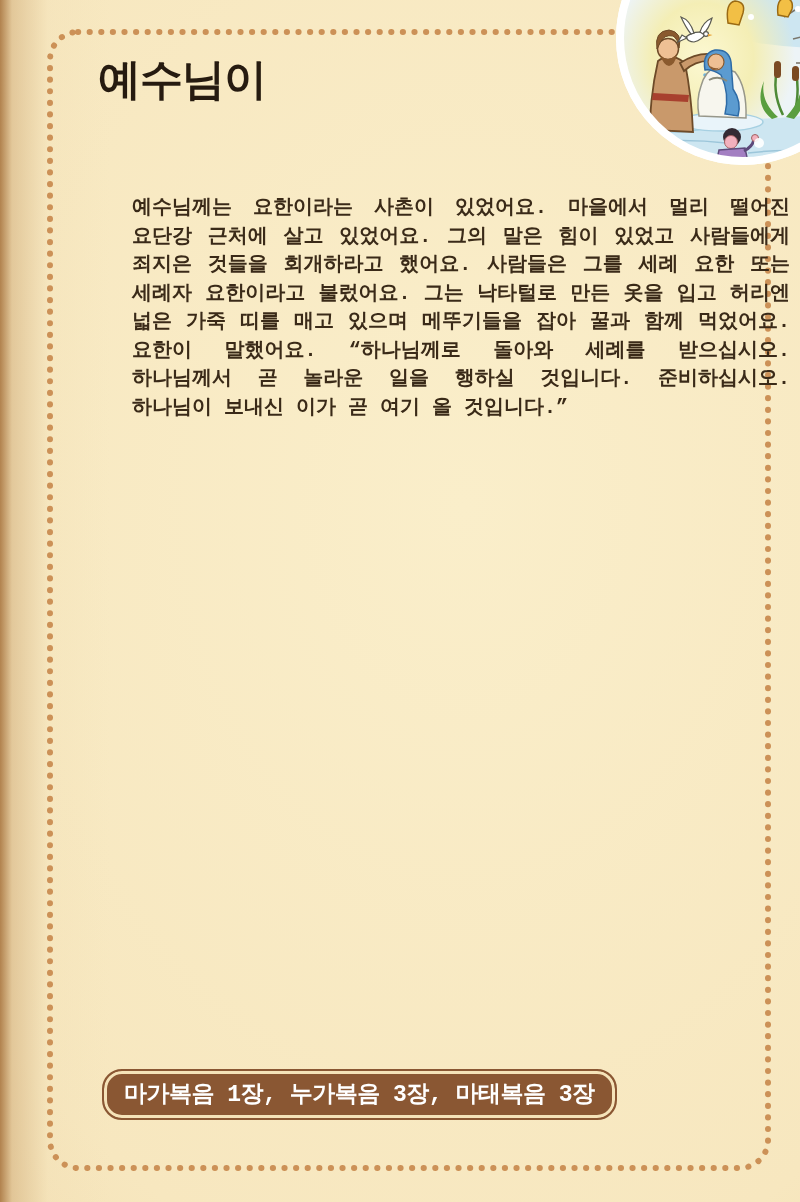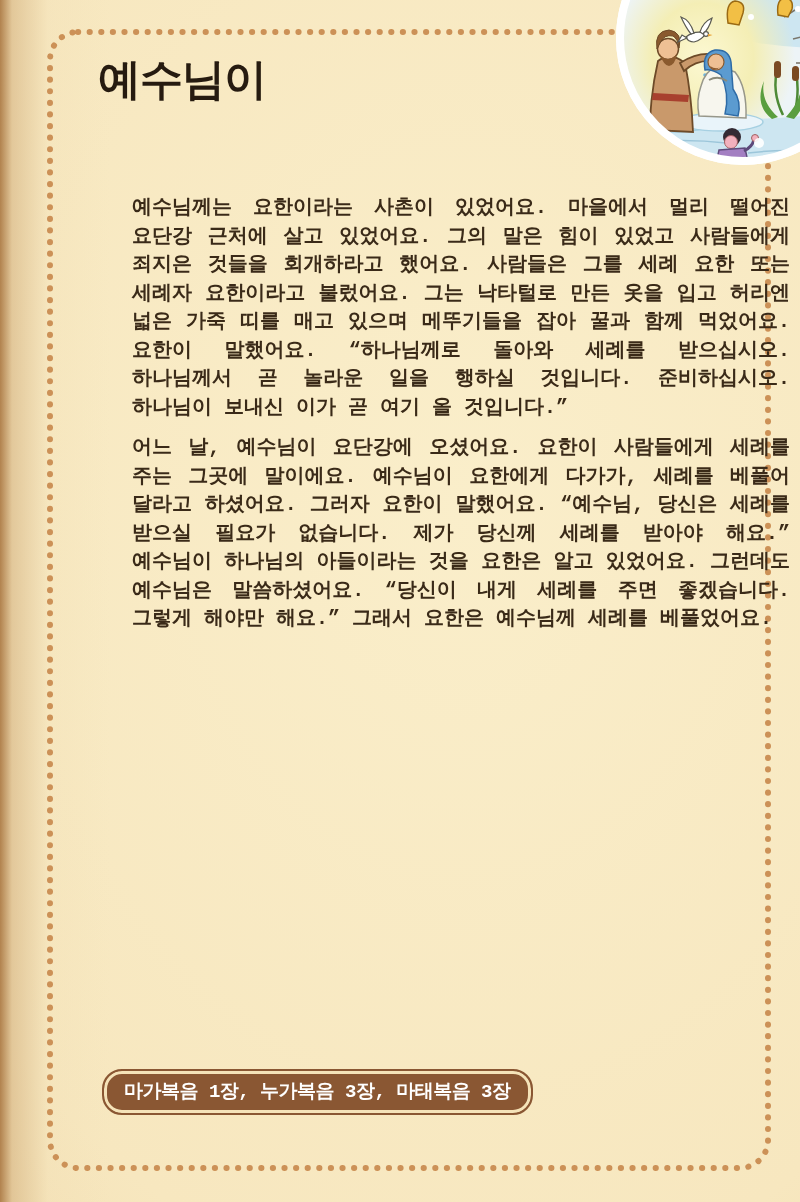--- a/index.html
+++ b/index.html
@@ -23,21 +23,21 @@
   }
   .story p { margin:0 0 12px 0; }
   .story p:last-child { margin-bottom:0; }
   .badge {
     position:absolute; left:102px; top:1069px;
     display:inline-block;
     background:#8a5733;
     border:2.5px solid #8a5733;
     box-shadow: inset 0 0 0 3px #f5e3b9;
     border-radius:20px;
-    color:#ffffff; font-size:19px; font-weight:800; letter-spacing:-0.5px;
+    color:#ffffff; font-size:23px; font-weight:800; letter-spacing:-0.5px;
     padding:7px 20px 9px 20px;
   }
   .illus { position:absolute; left:608px; top:-97px; }
 </style>
 </head>
 <body>
 
 <div class="page">
 
   <svg class="border-svg" width="800" height="1202" viewBox="0 0 800 1202" aria-hidden="true">
@@ -146,18 +146,17 @@
         <path d="M79,135 L70,139 L74,132 Z"></path>
         <circle cx="98" cy="131" r="2.4"></circle>
         <path d="M100,131 L104.5,132 L100,133.5 Z" fill="#e8a030" stroke="none"></path>
       </g>
     </g>
     <circle cx="135" cy="135" r="123" fill="none" stroke="#ffffff" stroke-width="8"></circle>
   </svg>
 
   <div class="story">
     <p>예수님께는 요한이라는 사촌이 있었어요. 마을에서 멀리 떨어진 요단강 근처에 살고 있었어요. 그의 말은 힘이 있었고 사람들에게 죄지은 것들을 회개하라고 했어요. 사람들은 그를 세례 요한 또는 세례자 요한이라고 불렀어요. 그는 낙타털로 만든 옷을 입고 허리엔 넓은 가죽 띠를 매고 있으며 메뚜기들을 잡아 꿀과 함께 먹었어요. 요한이 말했어요. “하나님께로 돌아와 세례를 받으십시오. 하나님께서 곧 놀라운 일을 행하실 것입니다. 준비하십시오. 하나님이 보내신 이가 곧 여기 올 것입니다.”</p>
-    <p>어느 날, 예수님이 요단강에 오셨어요. 요한이 사람들에게 세례를 주는 그곳에 말이에요. 예수님이 요한에게 다가가, 세례를 베풀어 달라고 하셨어요. 그러자 요한이 말했어요. “예수님, 당신은 세례를 받으실 필요가 없습니다. 제가 당신께 세례를 받아야 해요.” 예수님이 하나님의 아들이라는 것을 요한은 알고 있었어요. 그런데도 예수님은 말씀하셨어요. “당신이 내게 세례를 주면 좋겠습니다. 그렇게 해야만 해요.” 그래서 요한은 예수님께 세례를 베풀었어요.</p>
   </div>
 
   <div class="badge">마가복음 1장, 누가복음 3장, 마태복음 3장</div>
 
 </div>
 
 </body></html>

